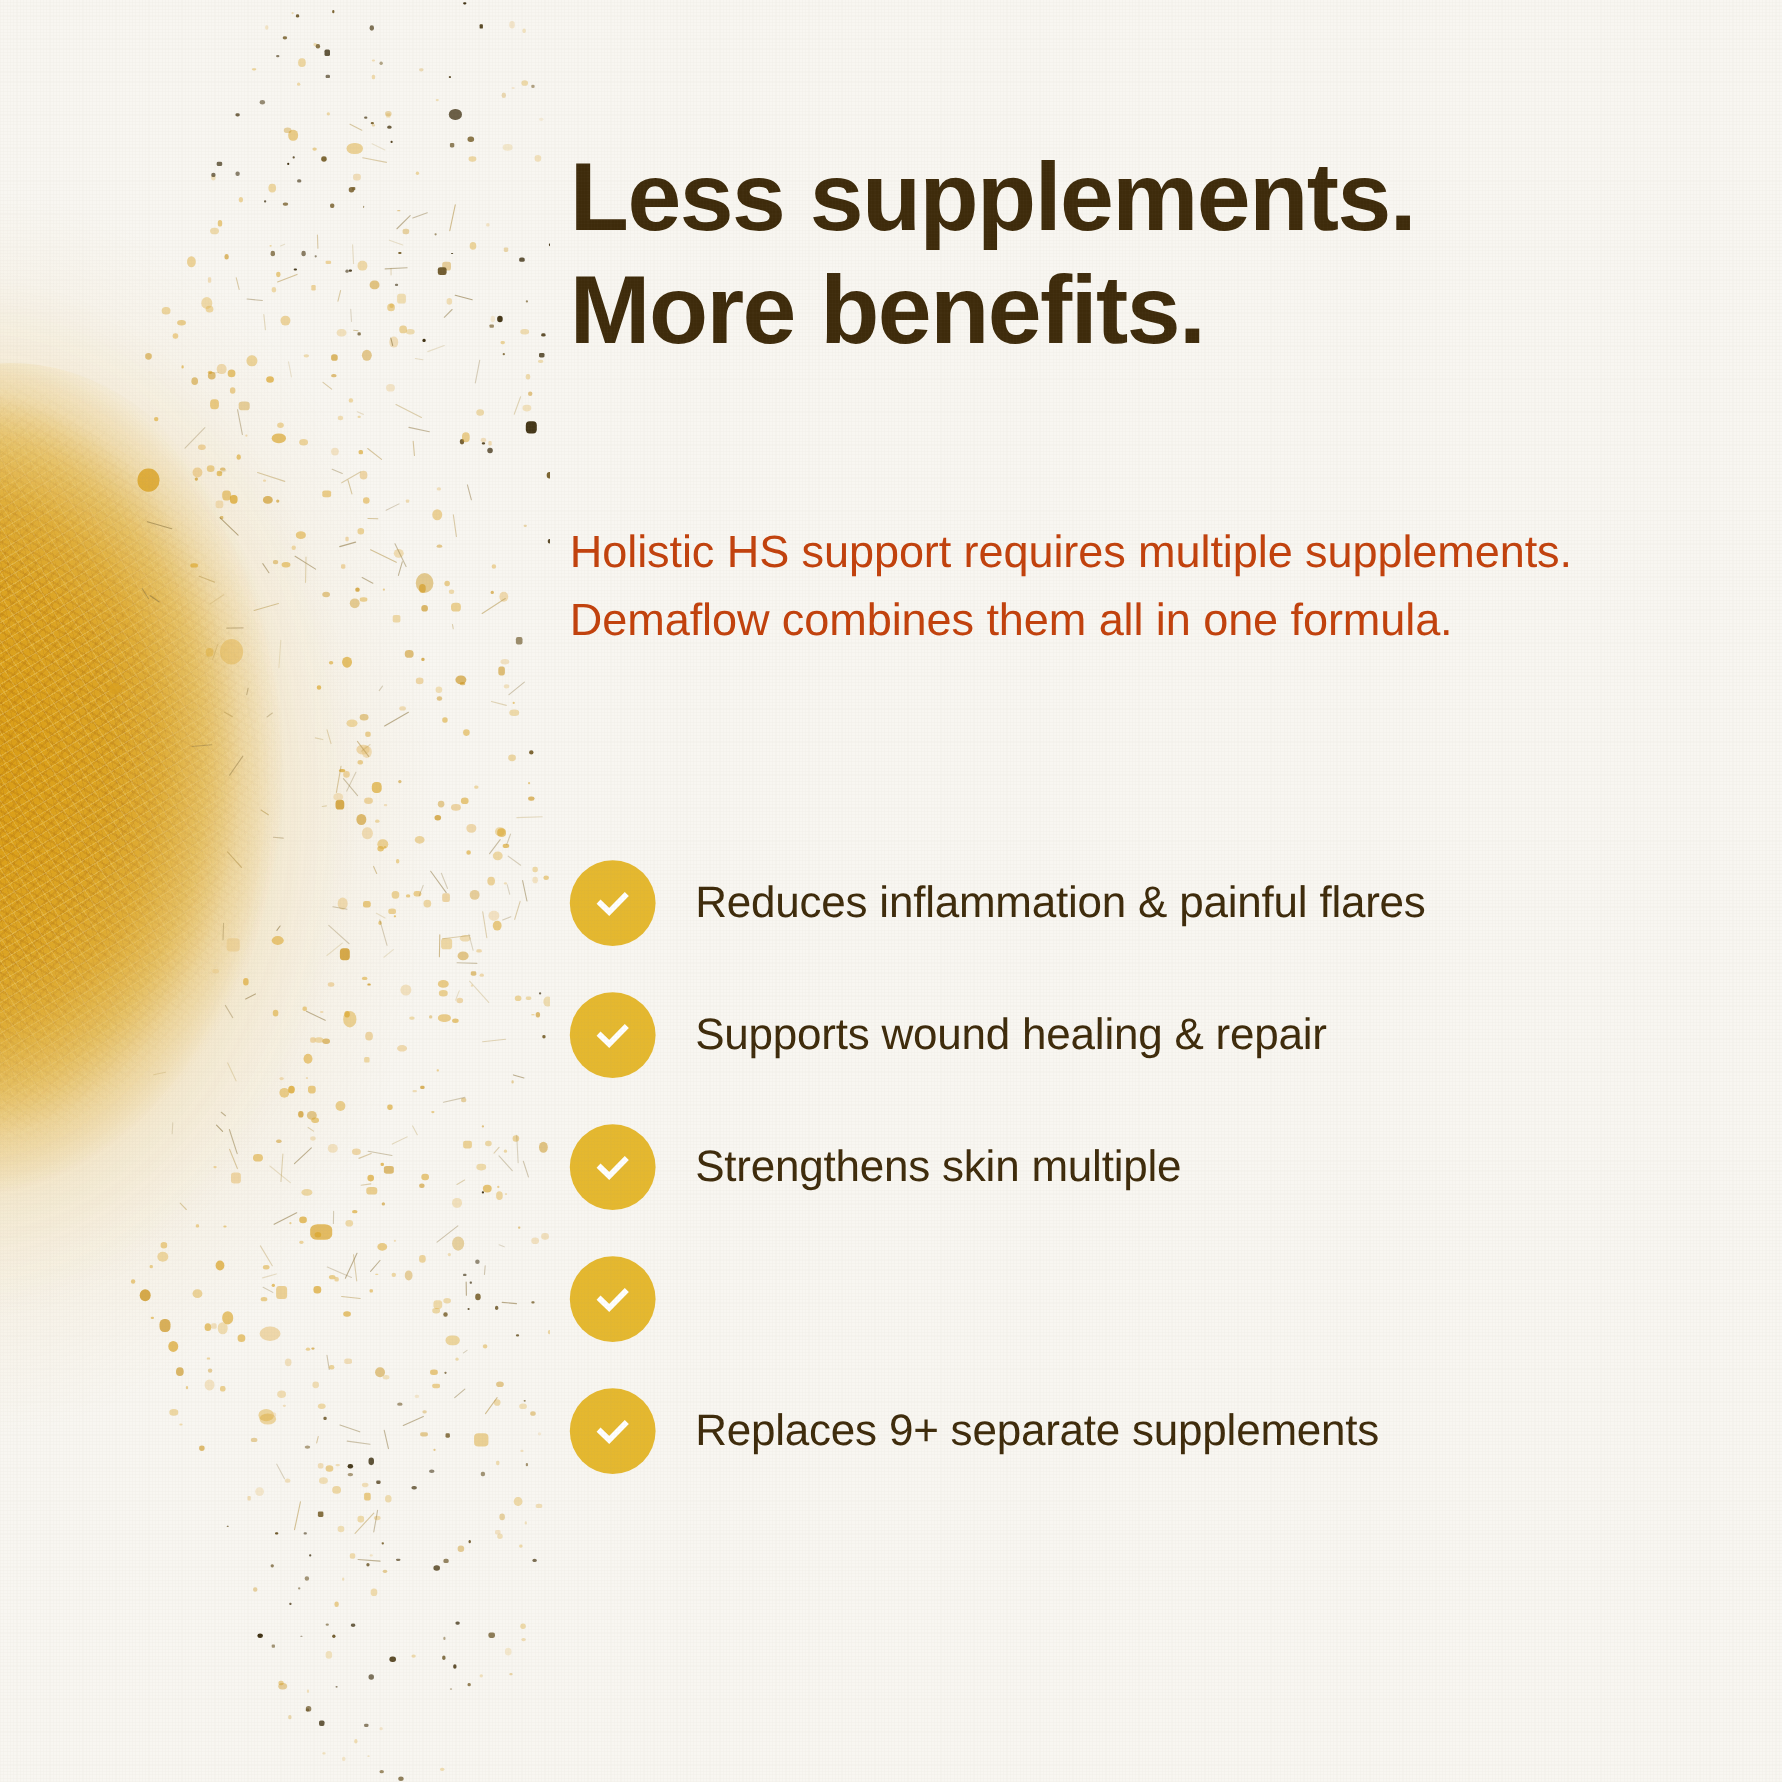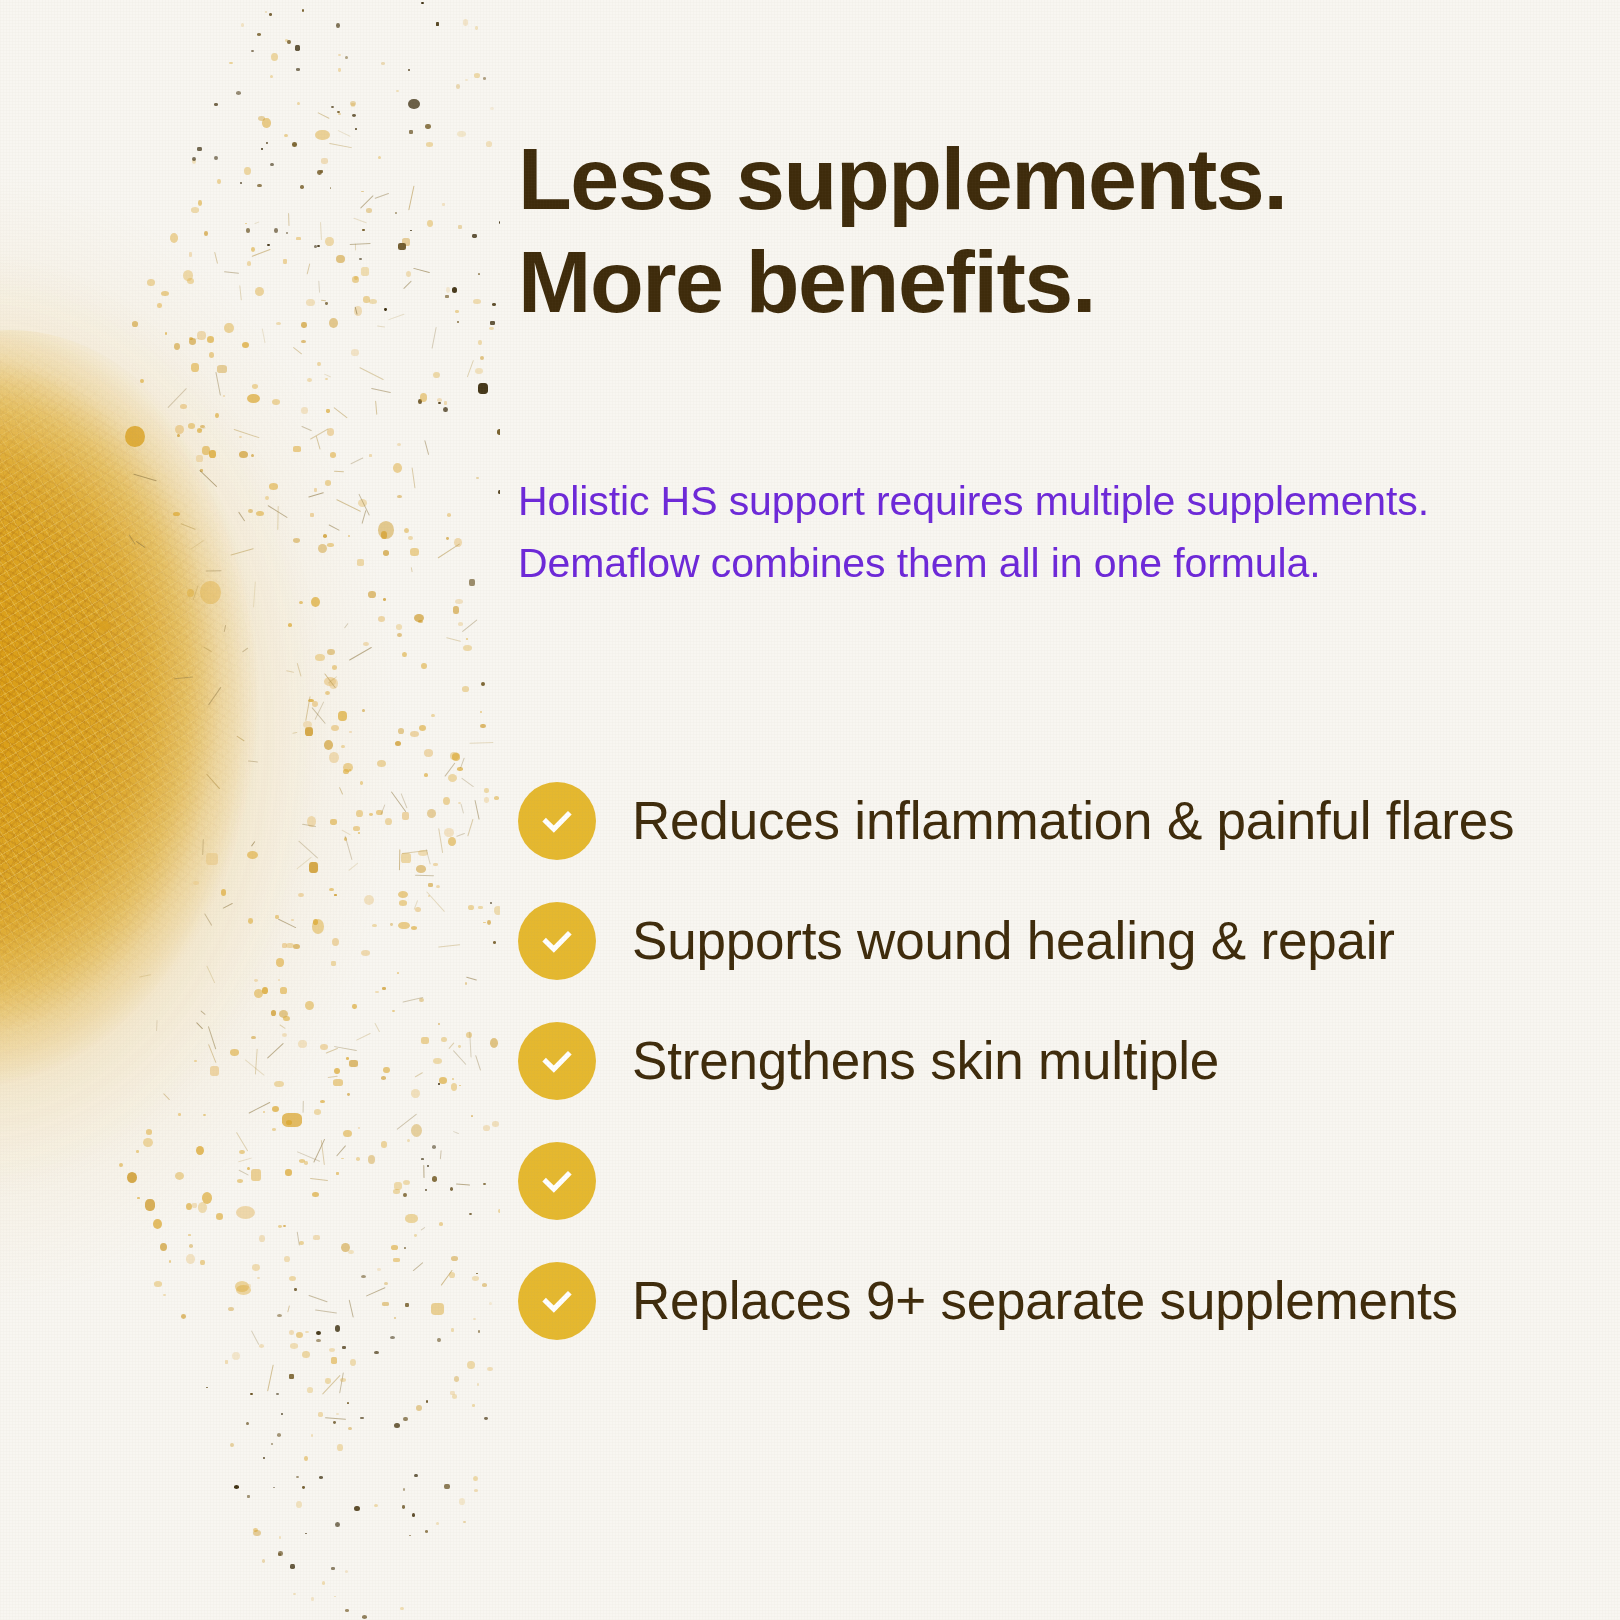--- a/index.html
+++ b/index.html
@@ -147,21 +147,21 @@
     font-weight:700;
     letter-spacing:-1.4px;
   }
   #headline .hl-line { display:block; white-space:nowrap; }
 
   #subcopy {
     position:absolute;
     top:470px;
     left:0;
     width:970px;
-    color:#6d28d9;
+    color:#c2410c;
     font-size:41px;
     line-height:1.52;
     font-weight:400;
     letter-spacing:-.1px;
   }
 
   #benefits {
     position:absolute;
     top:782px;
     left:0;
@@ -184,21 +184,21 @@
     background:#E5B82F;
     display:flex;
     align-items:center;
     justify-content:center;
   }
   .check-badge svg { display:block; }
 
   .benefit-text {
     margin-left:36px;
     color:#3E2B0B;
-    font-size:53px;
+    font-size:40px;
     line-height:1.1;
     font-weight:400;
     white-space:nowrap;
     letter-spacing:-.2px;
   }
 </style>
 </head>
 <body>
 
 <div id="powder-photo">

